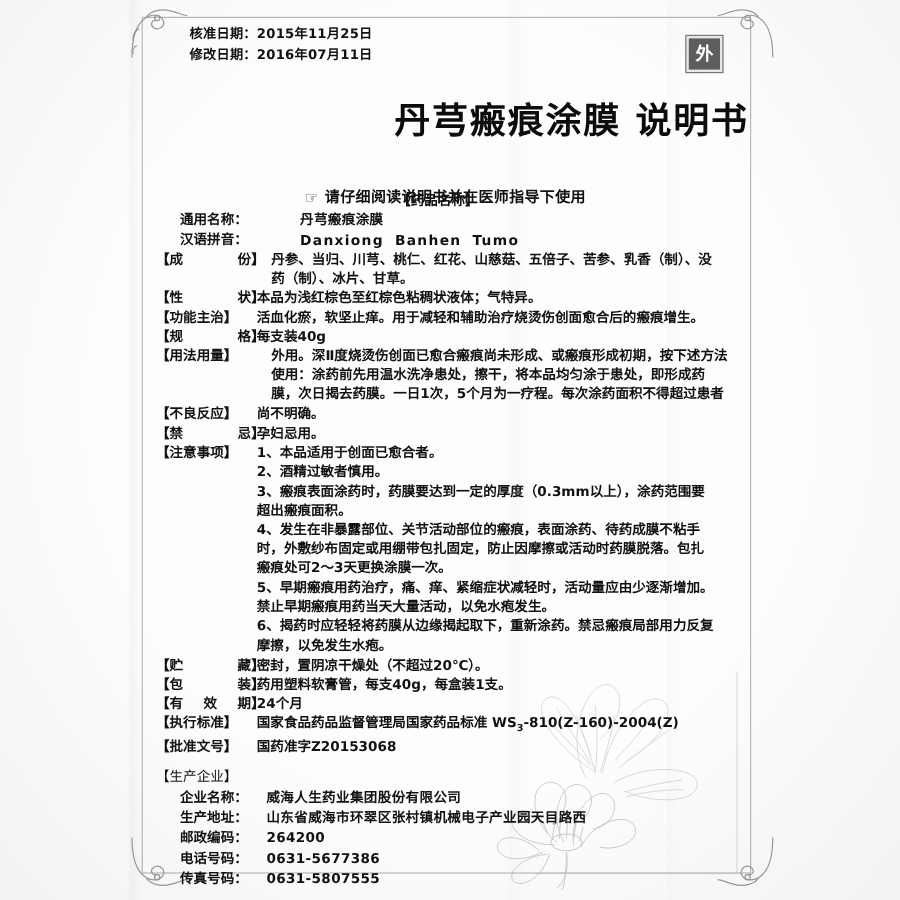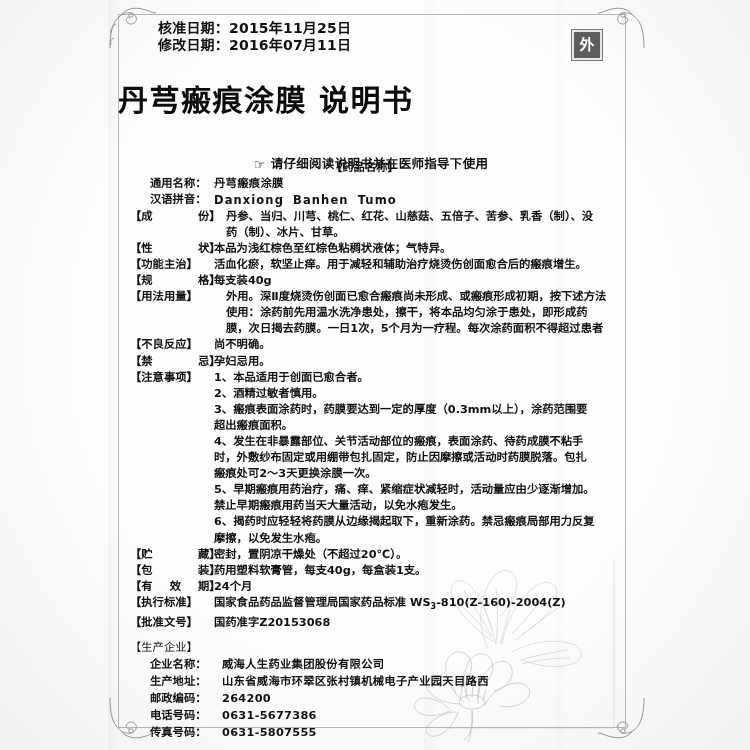--- a/index.html
+++ b/index.html
@@ -82,21 +82,21 @@
     top: 14px;
     width: 506px;
     height: 712px;
   }
 
   
   .dates {
     position: absolute;
     left: 40px;
     top: 6px;
-    font-size: 14px;
+    font-size: 11px;
     line-height: 17px;
     font-weight: bold;
     letter-spacing: .2px;
   }
   .dates .row { white-space: nowrap; }
 
   
   .otc-badge {
     position: absolute;
     right: 22px;
@@ -112,21 +112,21 @@
     line-height: 26px;
     text-align: center;
   }
 
   
   .title {
     position: absolute;
     left: 0;
     right: 0;
     top: 62px;
-    text-align: left;
+    text-align: right;
     font-size: 30px;
     font-weight: bold;
     letter-spacing: 1.5px;
     color: #0c0c0c;
   }
   .subtitle {
     position: absolute;
     left: 0;
     right: 0;
     top: 112px;
@@ -180,20 +180,21 @@
   .sec-body .ln { display: block; margin-left: 12px; }
 
   
   .name-rows {
     margin: 0 0 0 20px;
     font-weight: bold;
   }
   .name-rows .nrow {
     display: flex;
     line-height: 16.3px;
+    gap: 36px;
   }
   .name-rows .nkey { width: 64px; flex: 0 0 auto; }
   .name-rows .nval { flex: 1 1 auto; letter-spacing: .3px; }
   .name-rows .nval.pinyin { letter-spacing: 1.1px; font-size: 11.5px; word-spacing: 4px; }
 
   
   .notes .note {
     display: block;
     text-align: justify;
   }

